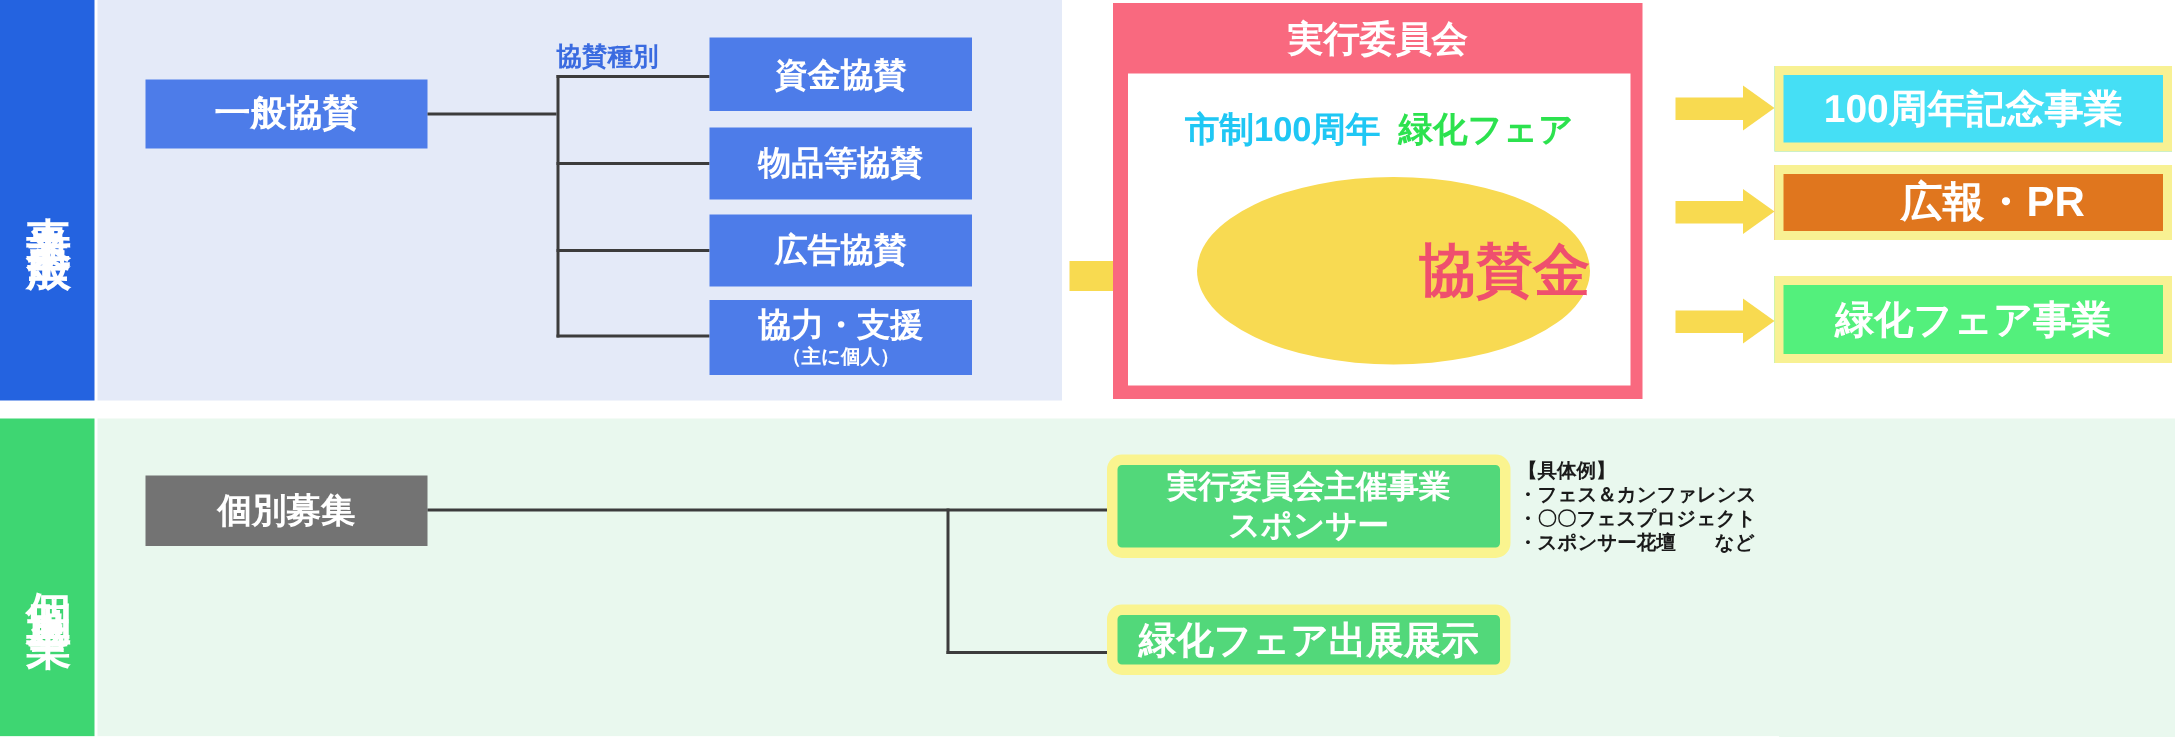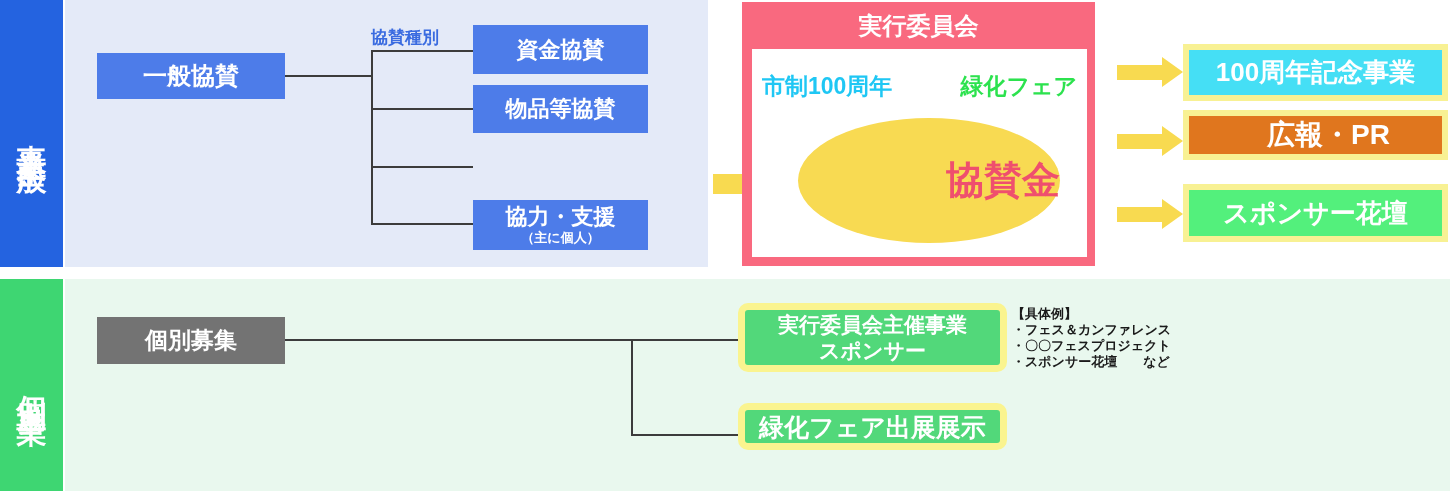--- a/index.html
+++ b/index.html
@@ -28,21 +28,21 @@
   .line{background:#3c3c3c;}
 
   
   .branch-label{color:#3a6be0;font-weight:bold;font-size:17px;}
 
   
   .pink-box{left:742px;top:2px;width:353px;height:264px;background:#f9697f;}
   .pink-title{position:absolute;left:0;top:0;width:100%;height:47px;display:flex;
               align-items:center;justify-content:center;color:#fff;font-weight:bold;font-size:24px;}
   .pink-inner{position:absolute;left:10px;top:47px;right:8px;bottom:9px;background:#fff;}
-  .tag-row{display:flex;justify-content:space-between;padding:0 10px;margin-top:22px;
+  .tag-row{display:flex;justify-content:space-between;padding:0 38px;margin-top:22px;
            font-weight:bold;font-size:23px;}
   .tag-cyan{color:#1fc7f4;} .tag-green{color:#2ce24e;}
   .money-ellipse{position:absolute;left:46px;top:69px;width:262px;height:125px;background:#f8da52;
                  border-radius:50%;display:flex;align-items:center;justify-content:flex-end;}
   .money-ellipse span{color:#ef4f6e;font-weight:bold;font-size:38px;}
 
   
   .arrow .shaft{position:absolute;background:#f8da50;}
   .arrow .head{position:absolute;width:0;height:0;border-style:solid;border-color:transparent;}
   .arrow-big{left:713px;top:160px;width:80px;height:47px;}
@@ -93,20 +93,23 @@
   <div class="abs line" style="left:371px;top:223px;width:102px;height:2px;"></div>
 
   <div class="abs branch-label" style="left:371px;top:26px;">協賛種別</div>
 
   <div class="abs lbox blue-box fs22" style="left:473px;top:25px;width:175px;height:49px;">
     <span>資金協賛</span>
   </div>
   <div class="abs lbox blue-box fs22" style="left:473px;top:85px;width:175px;height:48px;">
     <span>物品等協賛</span>
   </div>
+  <div class="abs lbox blue-box fs22" style="left:473px;top:143px;width:175px;height:48px;">
+    <span>広告協賛</span>
+  </div>
   <div class="abs lbox blue-box fs22" style="left:473px;top:200px;width:175px;height:50px;">
     <span>協力・支援</span>
     <span class="sub-small">（主に個人）</span>
   </div>
 
   <div class="abs arrow arrow-big">
     <div class="shaft"></div>
     <div class="head"></div>
   </div>
 
@@ -136,21 +139,21 @@
     <div class="head"></div>
   </div>
 
   <div class="abs out-box out-cyan">
     <span>100周年記念事業</span>
   </div>
   <div class="abs out-box out-orange">
     <span>広報・PR</span>
   </div>
   <div class="abs out-box out-green">
-    <span>スポンサー花壇</span>
+    <span>緑化フェア事業</span>
   </div>
 
   <div class="abs side-bar bar-green">
     <span class="vtxt">個別事業</span>
   </div>
   <div class="abs panel-green"></div>
 
   <div class="abs lbox green-box fs23" style="left:97px;top:317px;width:188px;height:47px;">
     <span>個別募集</span>
   </div>

